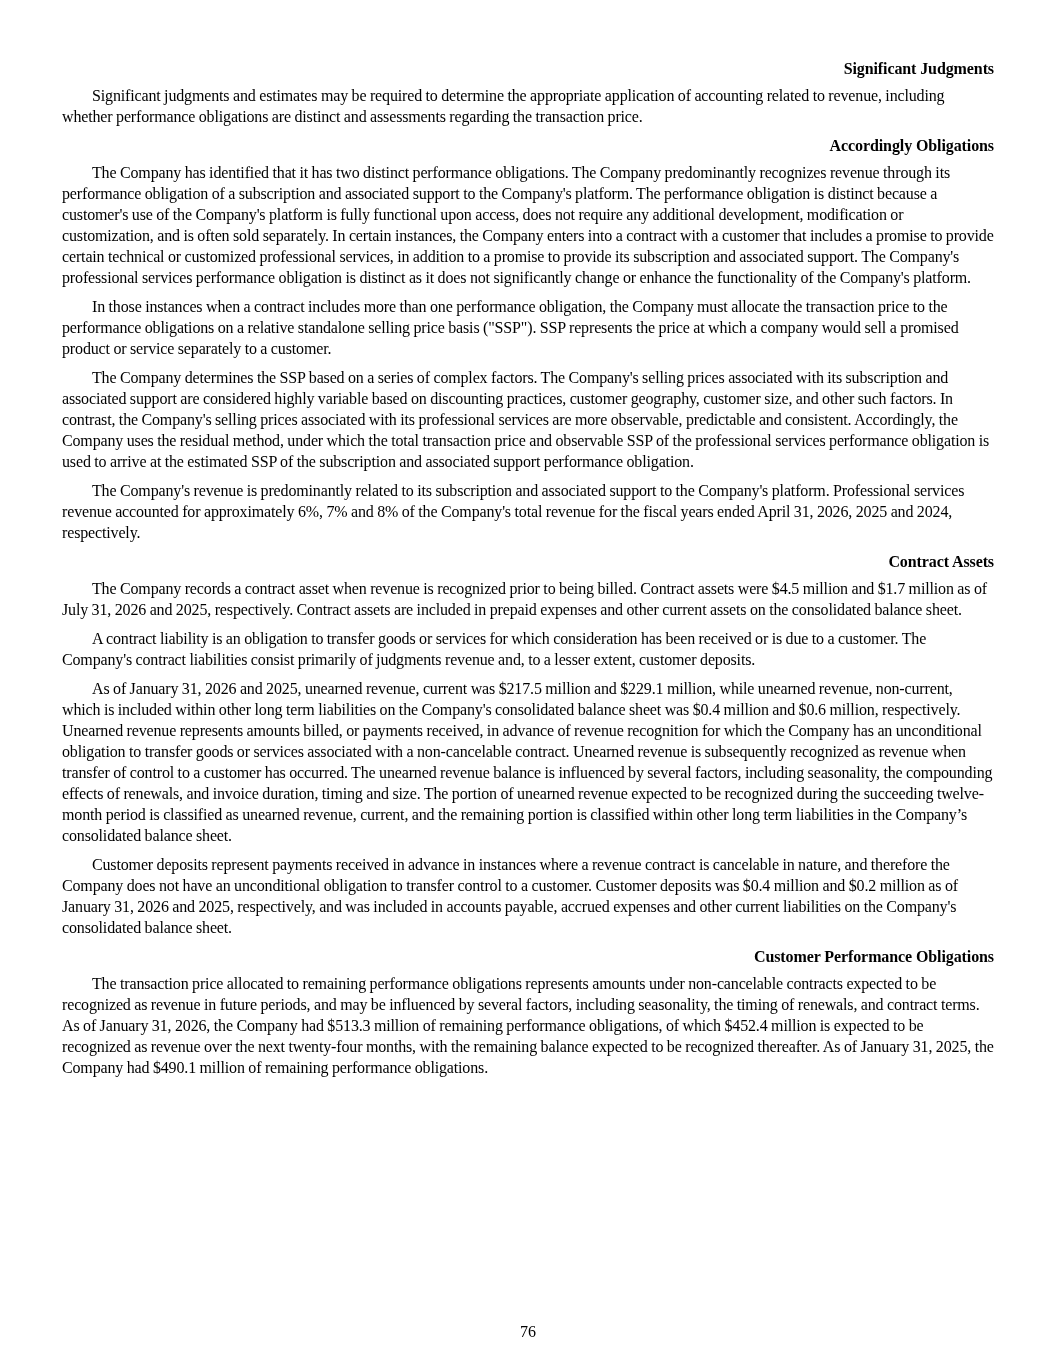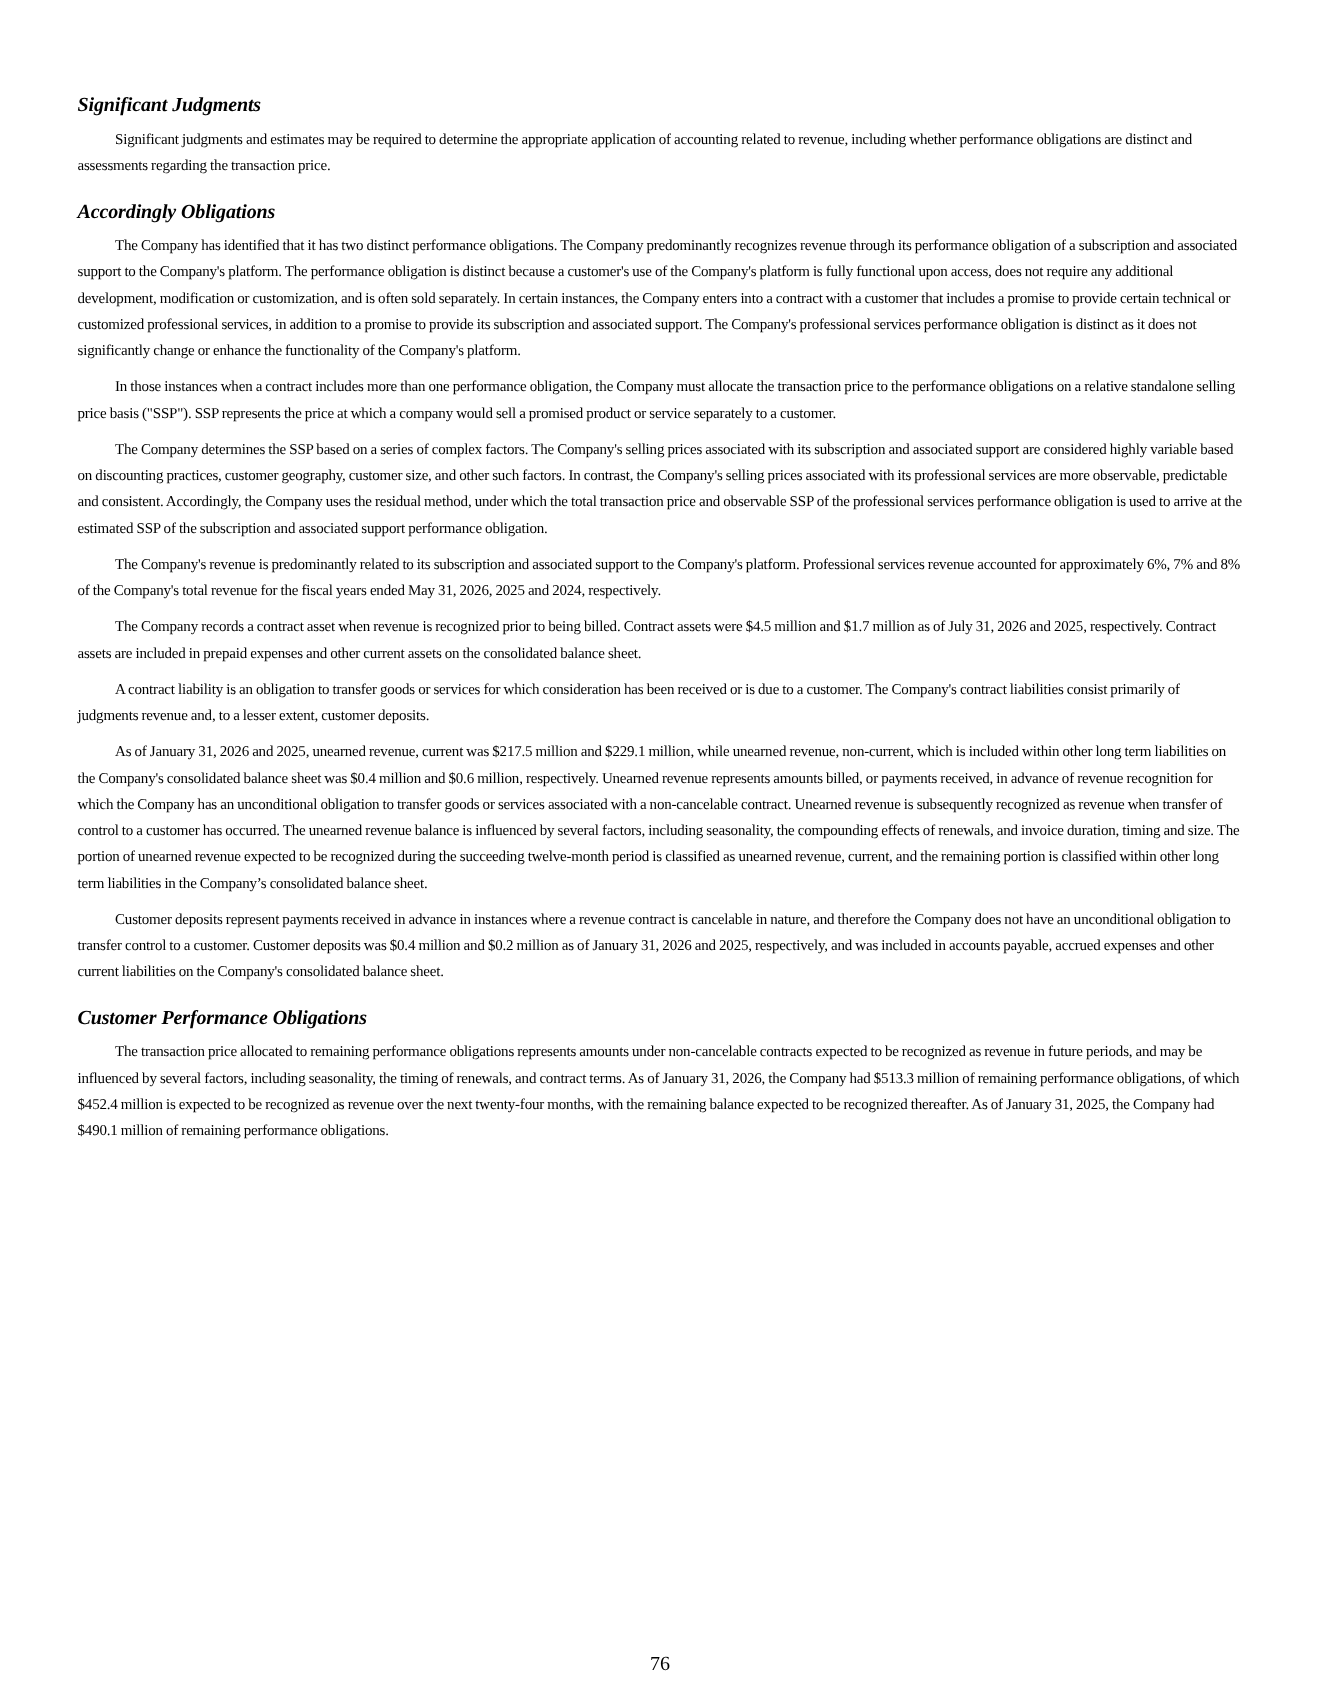--- a/index.html
+++ b/index.html
@@ -16,28 +16,28 @@
     color: #000000;
   }
   .page {
     position: absolute;
     left: 62px;
     top: 58px;
     width: 932px;
   }
   .heading {
     font-weight: bold;
-    font-style: italic;
     font-size: 16px;
     line-height: 21px;
-    margin: 16px 0 6px 0;
+    margin: 0 0 6px 0;
     letter-spacing: -0.1px;
+    text-align: right;
   }
   .para {
-    font-size: 12px;
+    font-size: 16px;
     line-height: 21px;
     margin: 0 0 8px 0;
     text-indent: 30px;
     letter-spacing: -0.15px;
     word-spacing: -0.3px;
   }
   .page-number {
     position: absolute;
     left: 4px;
     width: 1048px;
@@ -55,24 +55,25 @@
   <div>
     <p class="heading">Significant Judgments</p>
     <p class="para">Significant judgments and estimates may be required to determine the appropriate application of accounting related to revenue, including whether performance obligations are distinct and assessments regarding the transaction price.</p>
   </div>
 
   <div>
     <p class="heading">Accordingly Obligations</p>
     <p class="para">The Company has identified that it has two distinct performance obligations. The Company predominantly recognizes revenue through its performance obligation of a subscription and associated support to the Company's platform. The performance obligation is distinct because a customer's use of the Company's platform is fully functional upon access, does not require any additional development, modification or customization, and is often sold separately. In certain instances, the Company enters into a contract with a customer that includes a promise to provide certain technical or customized professional services, in addition to a promise to provide its subscription and associated support. The Company's professional services performance obligation is distinct as it does not significantly change or enhance the functionality of the Company's platform.</p>
     <p class="para">In those instances when a contract includes more than one performance obligation, the Company must allocate the transaction price to the performance obligations on a relative standalone selling price basis ("SSP"). SSP represents the price at which a company would sell a promised product or service separately to a customer.</p>
     <p class="para">The Company determines the SSP based on a series of complex factors. The Company's selling prices associated with its subscription and associated support are considered highly variable based on discounting practices, customer geography, customer size, and other such factors. In contrast, the Company's selling prices associated with its professional services are more observable, predictable and consistent. Accordingly, the Company uses the residual method, under which the total transaction price and observable SSP of the professional services performance obligation is used to arrive at the estimated SSP of the subscription and associated support performance obligation.</p>
-    <p class="para">The Company's revenue is predominantly related to its subscription and associated support to the Company's platform. Professional services revenue accounted for approximately 6%, 7% and 8% of the Company's total revenue for the fiscal years ended May 31, 2026, 2025 and 2024, respectively.</p>
+    <p class="para">The Company's revenue is predominantly related to its subscription and associated support to the Company's platform. Professional services revenue accounted for approximately 6%, 7% and 8% of the Company's total revenue for the fiscal years ended April 31, 2026, 2025 and 2024, respectively.</p>
   </div>
 
   <div>
+    <p class="heading">Contract Assets</p>
     <p class="para">The Company records a contract asset when revenue is recognized prior to being billed. Contract assets were $4.5 million and $1.7 million as of July 31, 2026 and 2025, respectively. Contract assets are included in prepaid expenses and other current assets on the consolidated balance sheet.</p>
   </div>
 
   <div>
     <p class="para">A contract liability is an obligation to transfer goods or services for which consideration has been received or is due to a customer. The Company's contract liabilities consist primarily of judgments revenue and, to a lesser extent, customer deposits.</p>
     <p class="para">As of January 31, 2026 and 2025, unearned revenue, current was $217.5 million and $229.1 million, while unearned revenue, non-current, which is included within other long term liabilities on the Company's consolidated balance sheet was $0.4 million and $0.6 million, respectively. Unearned revenue represents amounts billed, or payments received, in advance of revenue recognition for which the Company has an unconditional obligation to transfer goods or services associated with a non-cancelable contract. Unearned revenue is subsequently recognized as revenue when transfer of control to a customer has occurred. The unearned revenue balance is influenced by several factors, including seasonality, the compounding effects of renewals, and invoice duration, timing and size. The portion of unearned revenue expected to be recognized during the succeeding twelve-month period is classified as unearned revenue, current, and the remaining portion is classified within other long term liabilities in the Company’s consolidated balance sheet.</p>
     <p class="para">Customer deposits represent payments received in advance in instances where a revenue contract is cancelable in nature, and therefore the Company does not have an unconditional obligation to transfer control to a customer. Customer deposits was $0.4 million and $0.2 million as of January 31, 2026 and 2025, respectively, and was included in accounts payable, accrued expenses and other current liabilities on the Company's consolidated balance sheet.</p>
   </div>
 
   <div>

